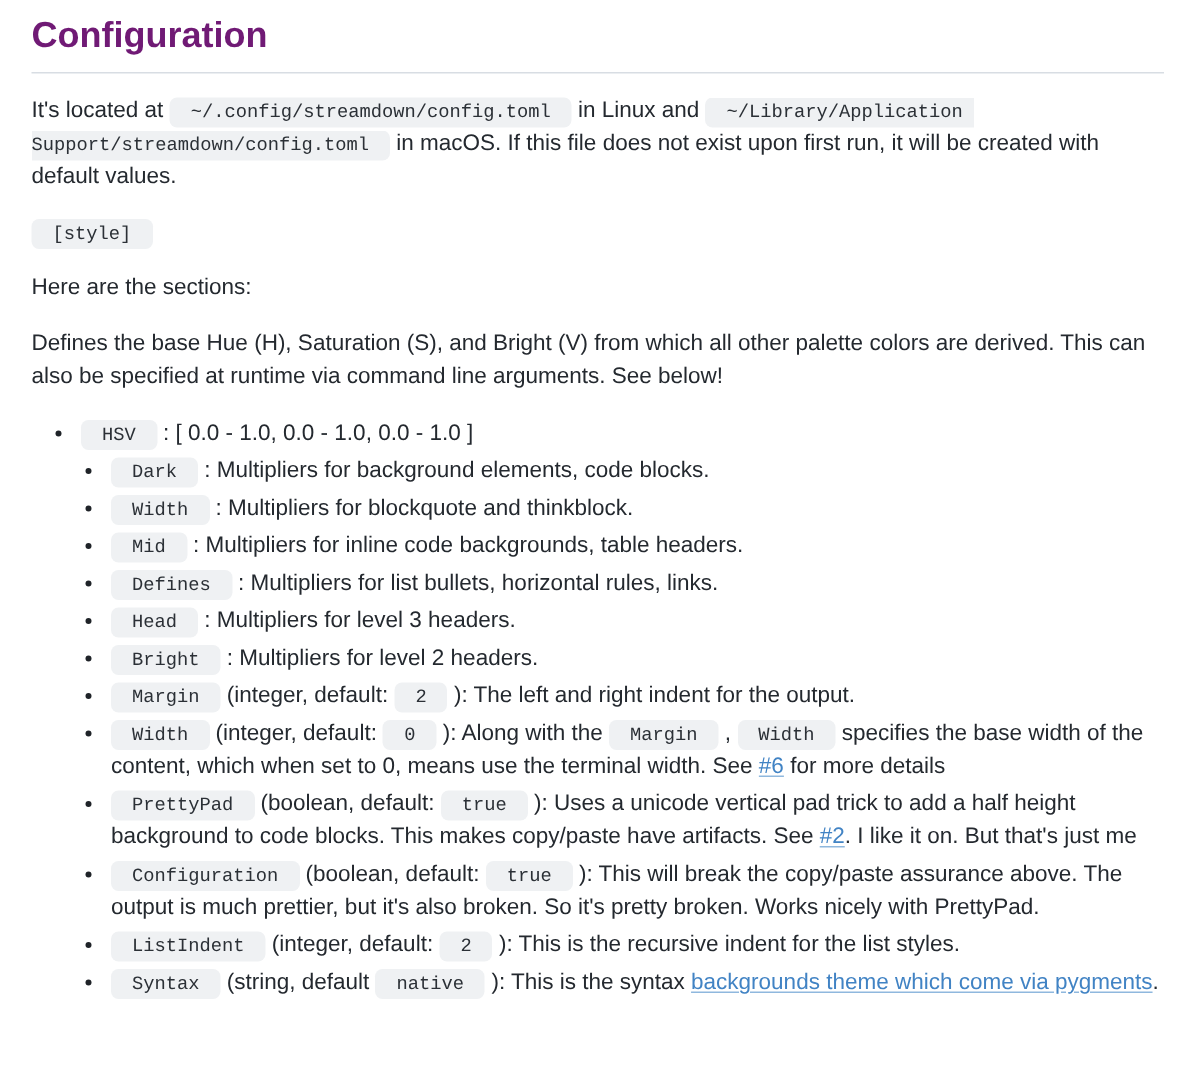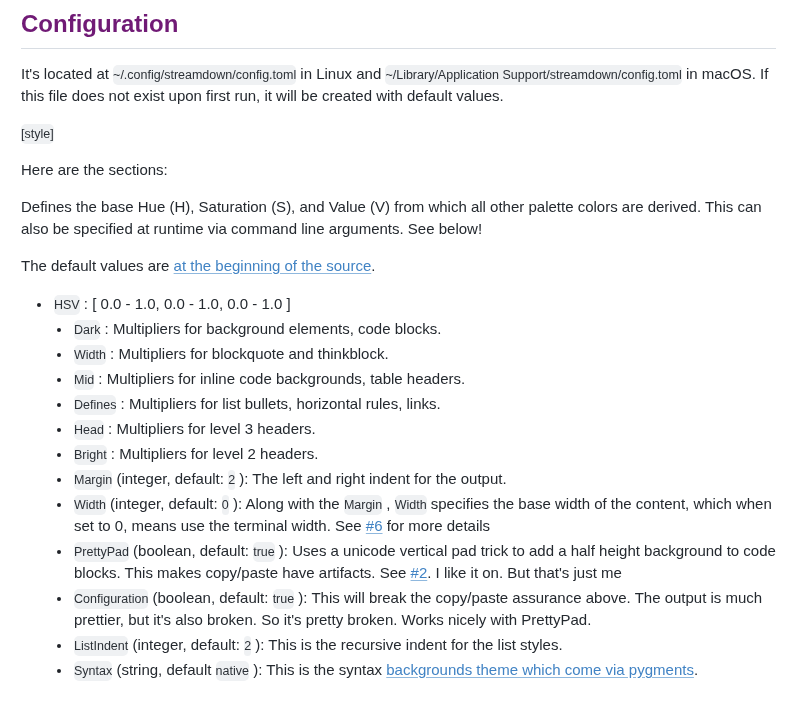--- a/index.html
+++ b/index.html
@@ -32,48 +32,47 @@
   }
   p.para{margin:0 0 15px 0;}
   ul.opts{
     margin:16px 0 0 0;
     padding:0 0 0 31px;
   }
   ul.opts li{margin:0;padding:0 0 0 2px;}
   ul.opts li + li{margin-top:3px;margin-left:20px;}
   ul.opts li::marker{color:#1f2328;font-size:13px;}
   code.inline-code{
-    font-family:Liberation Sans, sans-serif;
+    font-family:Liberation Mono, monospace;
     font-size:12.5px;
     line-height:1;
     background:var(--code-bg);
     color:#2b3036;
-    padding:3px 0;
+    padding:3px 14px;
     border-radius:5px;
     white-space:pre-wrap;
   }
   a.link{
     color:var(--link);
     text-decoration:underline;
     text-decoration-color:#8fb8de;
     text-underline-offset:2px;
     cursor:pointer;
   }
 </style>
 </head>
 <body>
 
 <div class="page">
   <h1 class="title">Configuration</h1>
 
   <p class="para">It's located at <code class="inline-code">~/.config/streamdown/config.toml</code> in Linux and <code class="inline-code">~/Library/Application Support/streamdown/config.toml</code> in macOS. If this file does not exist upon first run, it will be created with default values.</p>
   <p class="para"><code class="inline-code">[style]</code></p>
   <p class="para">Here are the sections:</p>
-  <p class="para">Defines the base Hue (H), Saturation (S), and Value (V) from which all other palette colors are derived. This can also be specified at runtime via command line arguments. See below!</p>
-  <p class="para">The default values are <a class="link" href="#">at the beginning of the source</a>.</p>
+  <p class="para">Defines the base Hue (H), Saturation (S), and Bright (V) from which all other palette colors are derived. This can also be specified at runtime via command line arguments. See below!</p>
 
   <ul class="opts">
     <li><code class="inline-code">HSV</code> : [ 0.0 - 1.0, 0.0 - 1.0, 0.0 - 1.0 ]</li>
     <li><code class="inline-code">Dark</code> : Multipliers for background elements, code blocks.</li>
     <li><code class="inline-code">Width</code> : Multipliers for blockquote and thinkblock.</li>
     <li><code class="inline-code">Mid</code> : Multipliers for inline code backgrounds, table headers.</li>
     <li><code class="inline-code">Defines</code> : Multipliers for list bullets, horizontal rules, links.</li>
     <li><code class="inline-code">Head</code> : Multipliers for level 3 headers.</li>
     <li><code class="inline-code">Bright</code> : Multipliers for level 2 headers.</li>
     <li><code class="inline-code">Margin</code> (integer, default: <code class="inline-code">2</code> ): The left and right indent for the output.</li>

